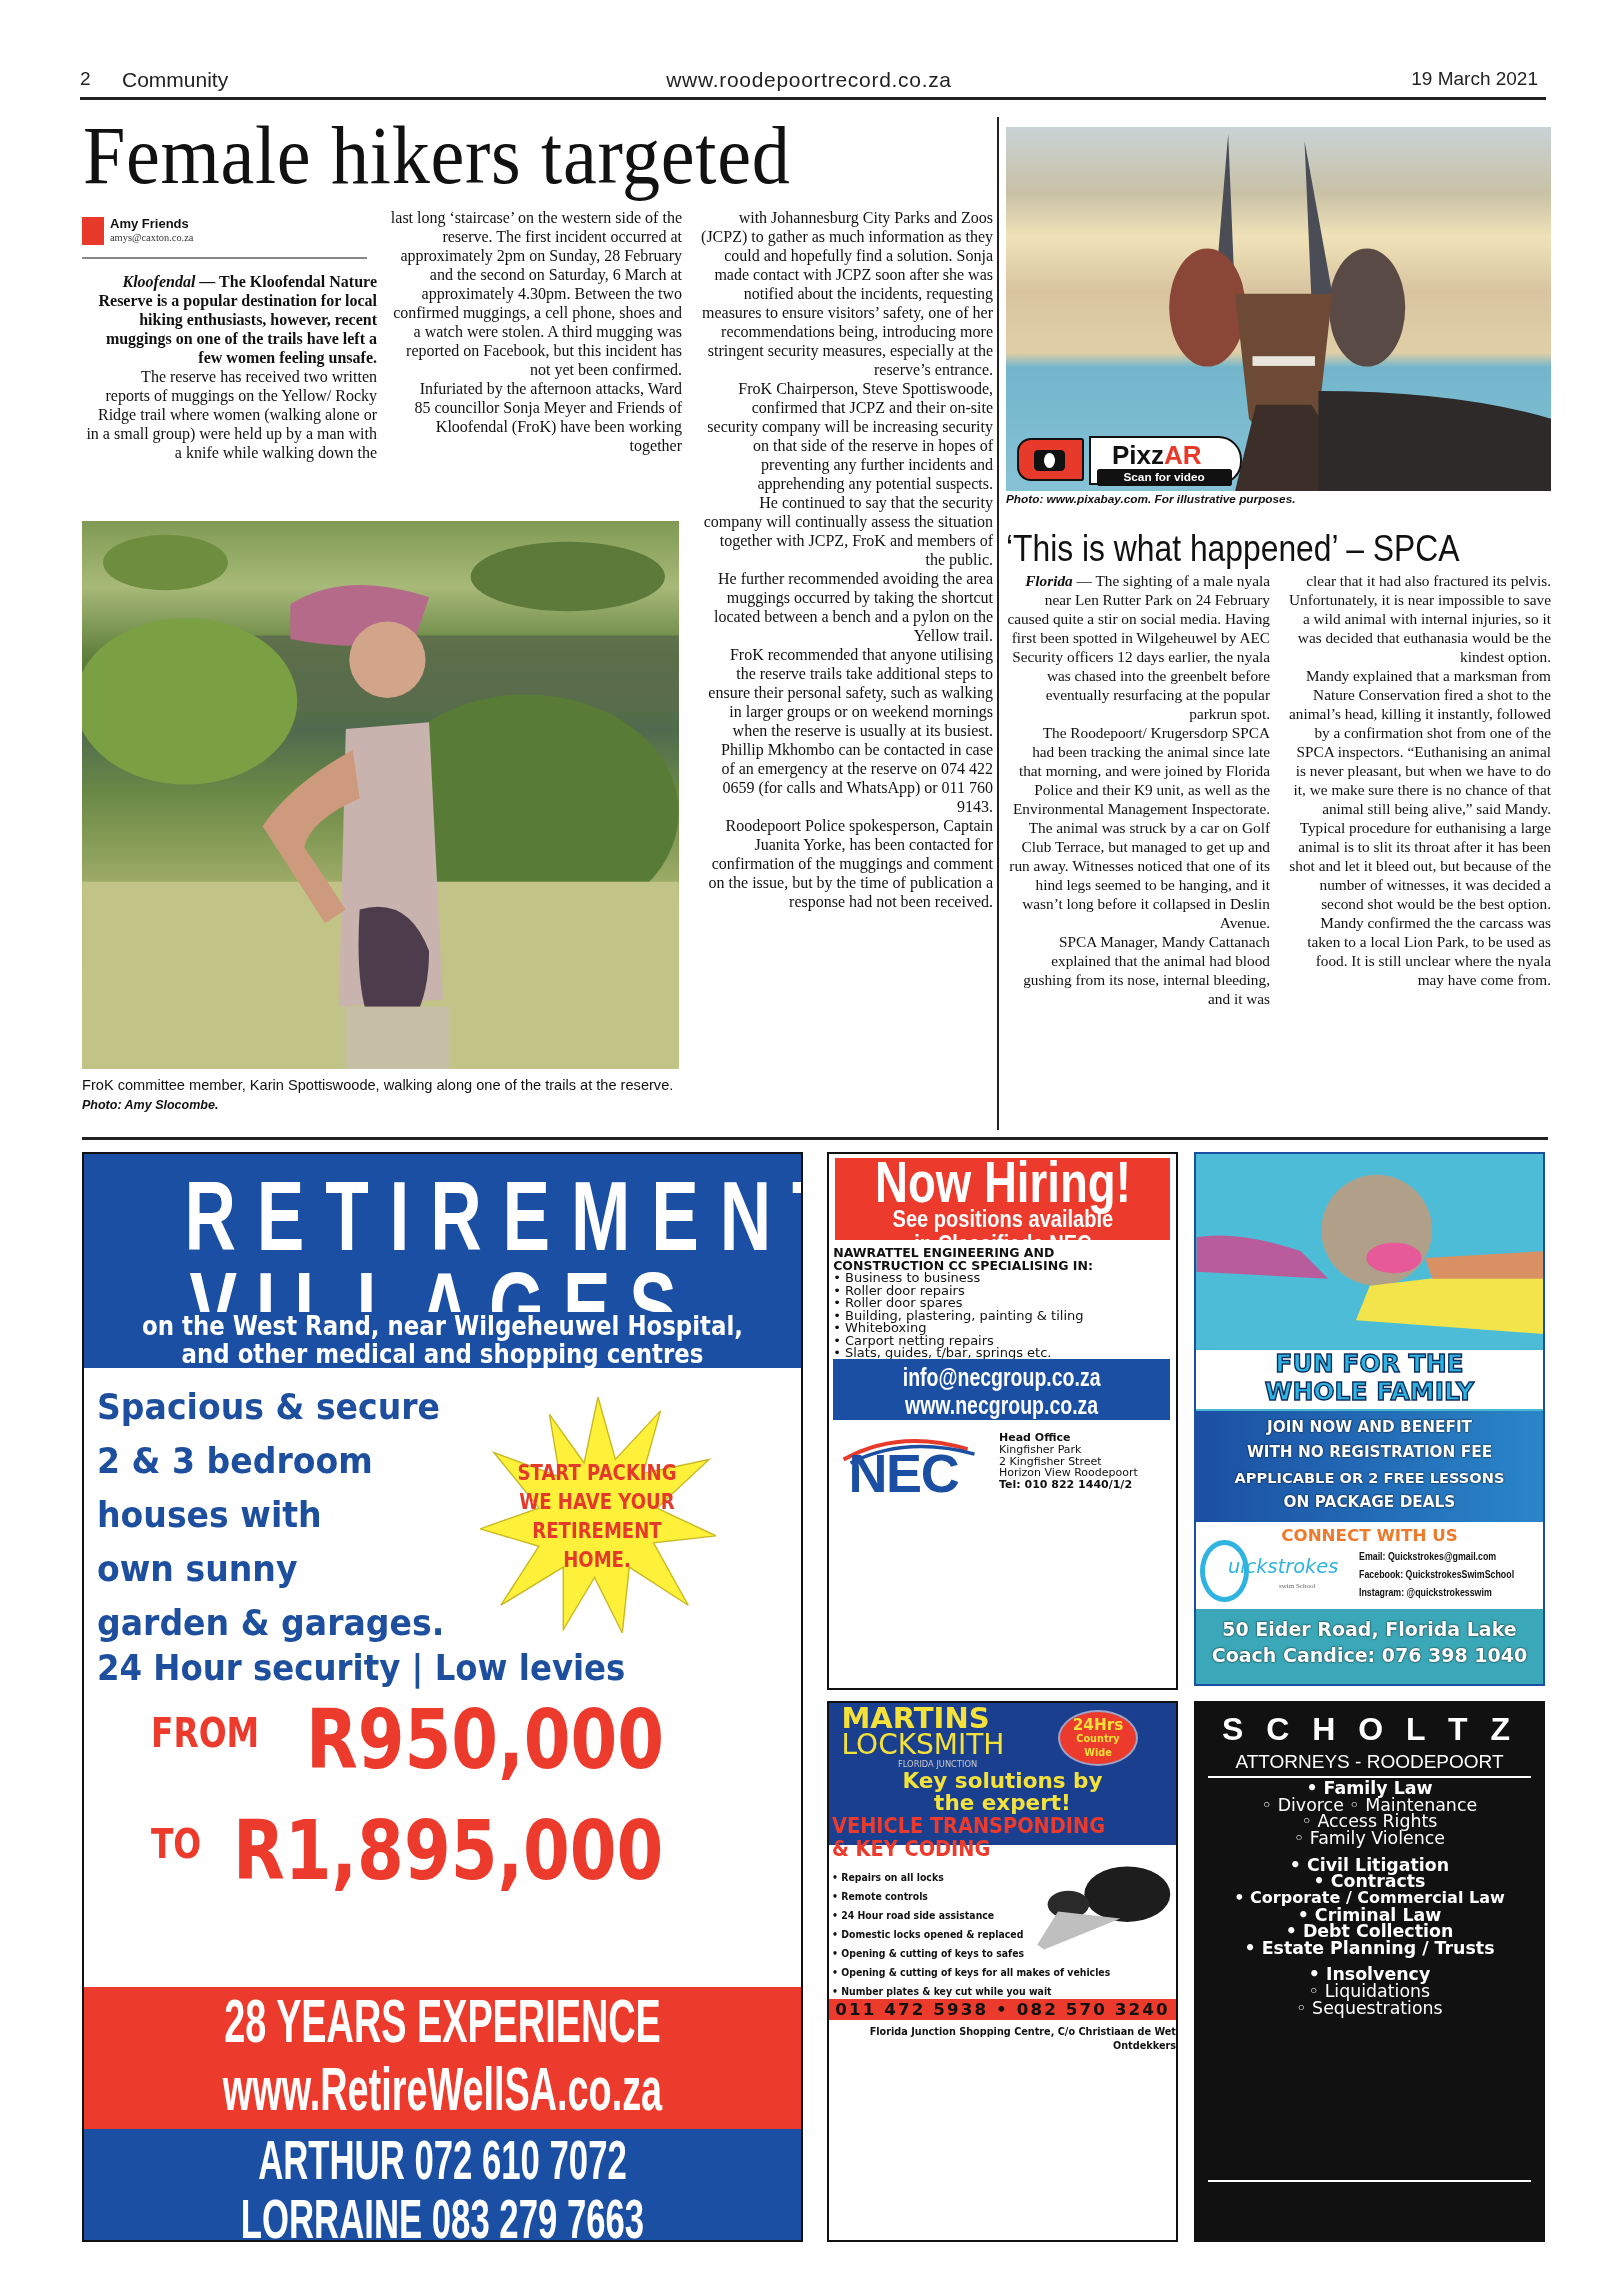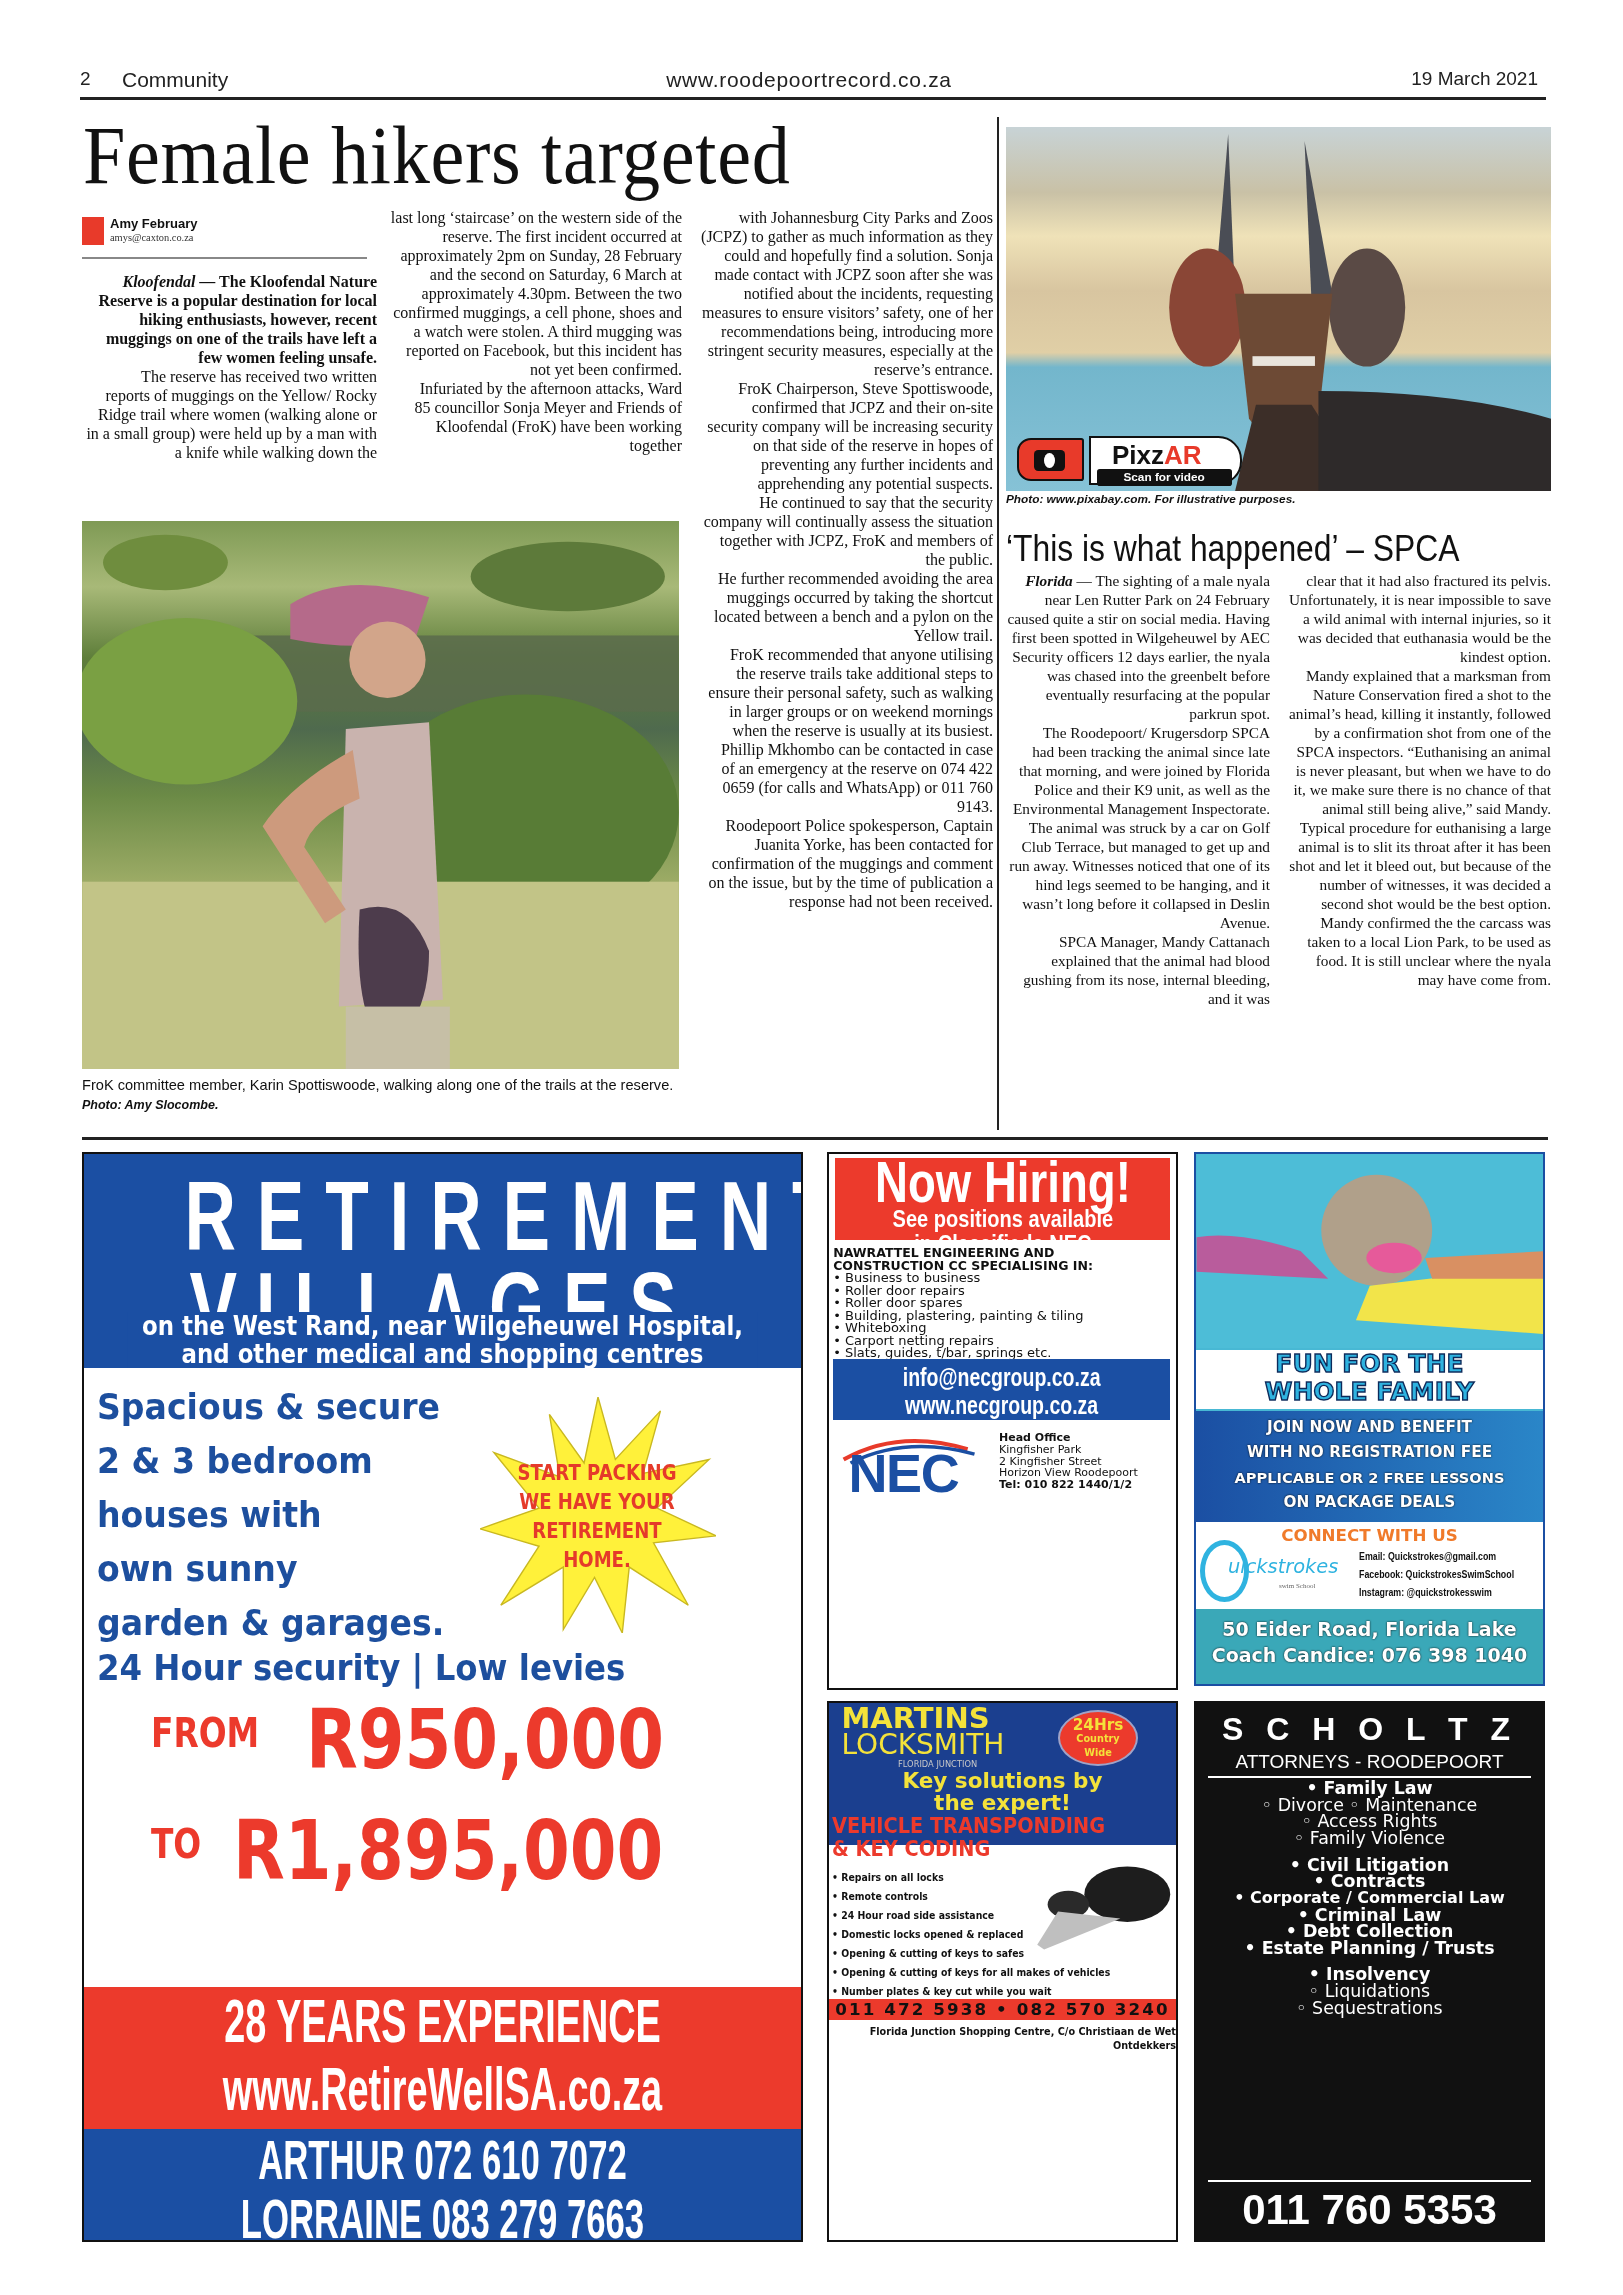--- a/index.html
+++ b/index.html
@@ -70,21 +70,21 @@
   <span class="sec">Community</span>
   <span class="url">www.roodepoortrecord.co.za</span>
   <span class="date">19 March 2021</span>
 </div>
 <div class="abs rule-top"></div>
 
 <div class="abs headline">Female hikers targeted</div>
 
 <div class="abs byline">
   <div class="sq"></div>
-  <div class="name">Amy February</div>
+  <div class="name">Amy Friends</div>
   <div class="mail">amys@caxton.co.za</div>
   <div class="line"></div>
 </div>
 
 <div class="abs col" style="left:82px;top:272px;width:295px;">
   <p class="lead"><i>Kloofendal</i><span> — The Kloofendal Nature Reserve is a popular destination for local hiking enthusiasts, however, recent muggings on one of the trails have left a few women feeling unsafe.</span></p>
   <p class="ind">The reserve has received two written reports of muggings on the Yellow/ Rocky Ridge trail where women (walking alone or in a small group) were held up by a man with a knife while walking down the</p>
 </div>
 
 <div class="abs col" style="left:390px;top:208px;width:292px;">
@@ -326,15 +326,14 @@
     <div style="font-weight:bold;font-size:16px">• Corporate / Commercial Law</div>
     <div style="font-weight:bold">• Criminal Law</div>
     <div style="font-weight:bold">• Debt Collection</div>
     <div style="font-weight:bold">• Estate Planning / Trusts</div>
     <div style="height:9.7px"></div>
     <div style="font-weight:bold">• Insolvency</div>
     <div>◦ Liquidations</div>
     <div>◦ Sequestrations</div>
   </div>
   <div style="position:absolute;left:14px;right:14px;top:479px;height:2.1px;background:#fff"></div>
-  <div style="position:absolute;left:0;right:0;top:486px;text-align:center;font-family:'Liberation Sans',sans-serif;font-weight:bold;font-size:42px;line-height:46px">011 760 5353</div>
 </div>
 
 
 </body></html>

